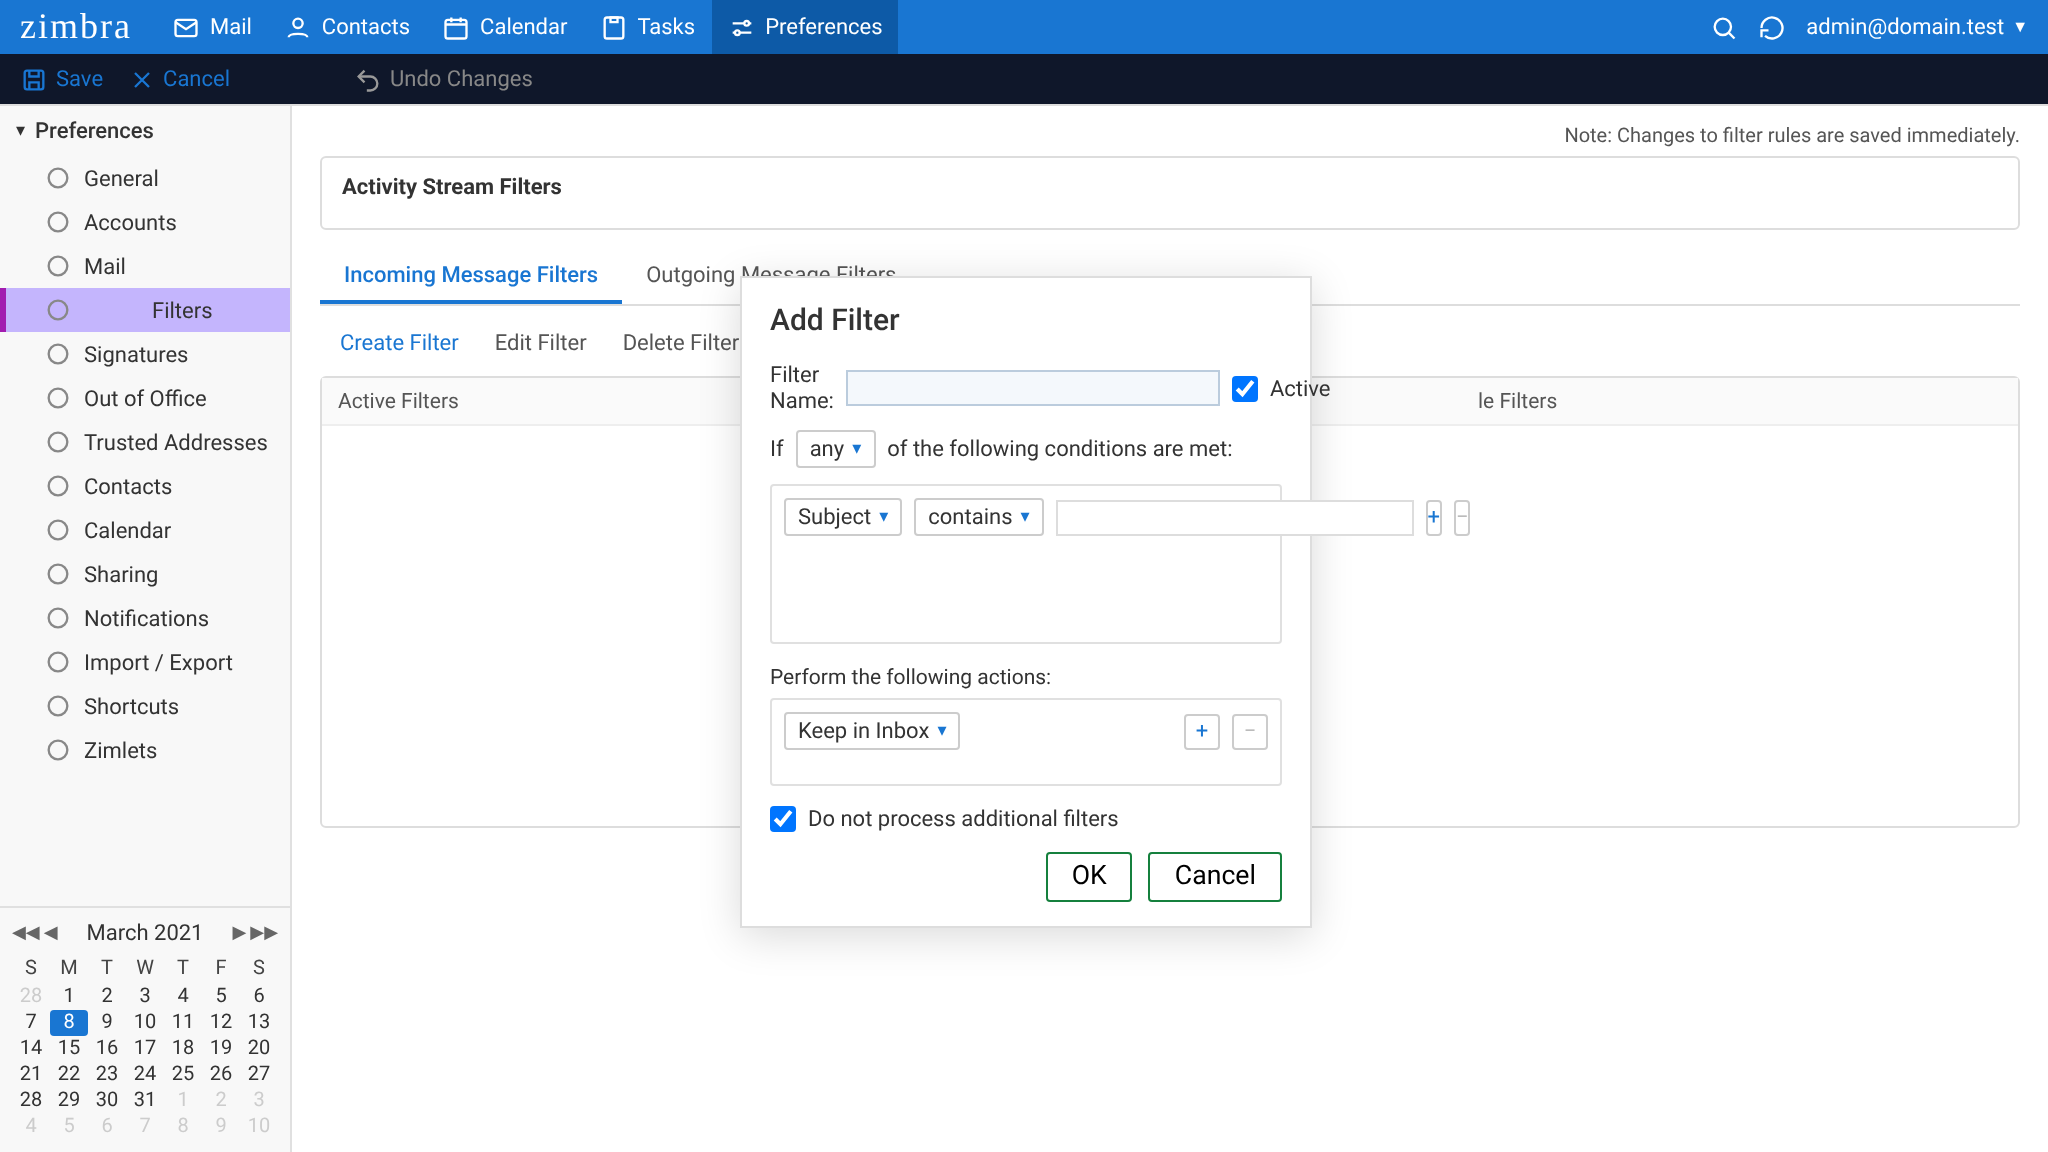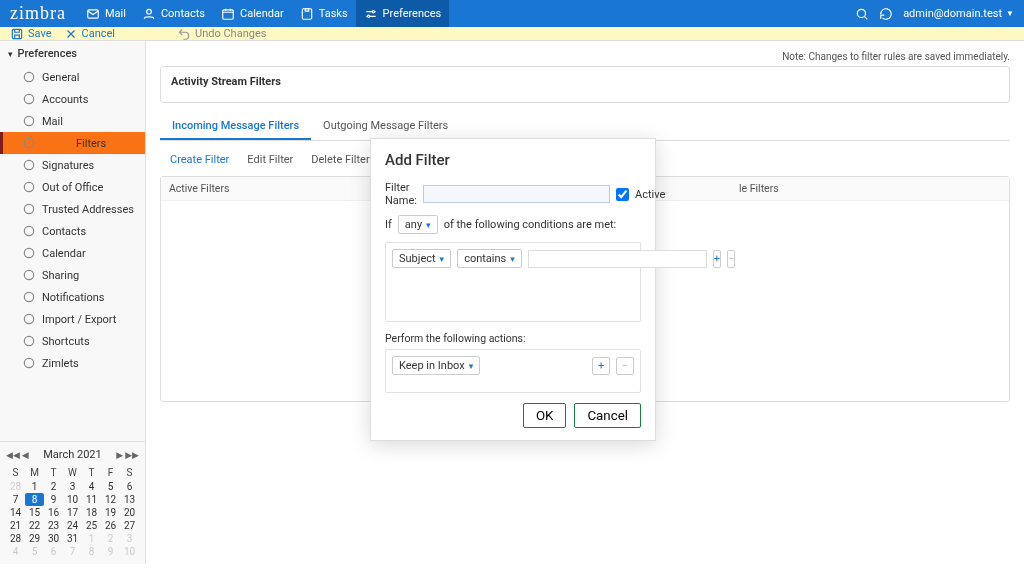--- a/index.html
+++ b/index.html
@@ -3,29 +3,29 @@
 <meta charset="utf-8">
 <style>
 * { box-sizing: border-box; margin: 0; padding: 0; font-family: -apple-system, BlinkMacSystemFont, "Segoe UI", Roboto, Arial, sans-serif; }
 body { width: 1024px; height: 576px; overflow: hidden; background: #fff; font-size: 11px; color: #333; }
 .topnav { height: 27px; background: #1976d2; display: flex; align-items: center; padding: 0 10px; color: #fff; }
 .brand { font-family: Georgia, serif; font-size: 18px; letter-spacing: 1px; margin-right: 12px; }
 .topnav-item { display: flex; align-items: center; gap: 5px; padding: 0 8px; height: 27px; cursor: pointer; font-size: 11px; }
 .topnav-item.active { background: #0d5aa7; }
 .topnav-right { margin-left: auto; display: flex; align-items: center; gap: 10px; }
 .icon { width: 14px; height: 14px; display: inline-block; }
-.toolbar { height: 14px; background: #fef9c3; border-bottom: 1px solid #ddd; display: flex; align-items: center; padding: 0 10px; gap: 12px; }
+.toolbar { height: 26px; background: #0f172a; border-bottom: 1px solid #ddd; display: flex; align-items: center; padding: 0 10px; gap: 12px; }
 .toolbar-item { display: flex; align-items: center; gap: 4px; cursor: pointer; font-size: 11px; }
 .toolbar-item.primary { color: #1976d2; }
 .toolbar-item.muted { color: #888; }
 .main { display: flex; height: calc(576px - 27px - 26px); }
 .sidebar { width: 146px; background: #f8f8f8; border-right: 1px solid #e0e0e0; display:flex; flex-direction:column;}
 .prefs-header { padding: 6px 8px; font-weight: 500; font-size: 11px; display:flex; align-items:center; gap:5px;}
 .nav-item { padding: 4px 8px 4px 22px; display: flex; align-items: center; gap: 6px; font-size: 11px; cursor: pointer; }
-.nav-item.active { background: #f97316; border-left: 3px solid #7f1d1d; padding-left:19px;gap:40px;}
+.nav-item.active { background: #c4b5fd; border-left: 3px solid #a21caf; padding-left:19px;gap:40px;}
 .mini-cal { margin-top:auto; padding: 6px; border-top:1px solid #e0e0e0;}
 .cal-header { display:flex; justify-content:space-between; align-items:center; font-size:11px; margin-bottom:4px;}
 .cal-nav { display:flex; gap:2px;}
 .cal-arrow { cursor:pointer; font-size:9px; color:#666;}
 .cal-grid { display:grid; grid-template-columns: repeat(7, 1fr); gap:0; font-size:10px; text-align:center;}
 .cal-dow { color:#444; padding:2px 0;}
 .cal-day { padding:1px 0; cursor:pointer;}
 .cal-day.other { color:#ccc;}
 .cal-day.today { background:#1976d2; color:#fff; border-radius:2px;}
 .content { flex:1; padding: 10px 14px; overflow:auto;}
@@ -365,17 +365,21 @@
     <div class="cond-row">
       <span class="dselect">
           <span>Keep in Inbox</span>
           <span class="caret">▾</span>
         </span>
       <span style="flex:1;"></span>
       <span class="sq-btn add">+</span>
       <span class="sq-btn rm">−</span>
     </div>
   </div>
+  <label class="chk">
+      <input type="checkbox" checked="" style="">
+      <span>Do not process additional filters</span>
+    </label>
   <div class="dactions">
     <button class="dbtn">OK</button>
     <button class="dbtn">Cancel</button>
   </div>
 </div>
 
 </body></html>

